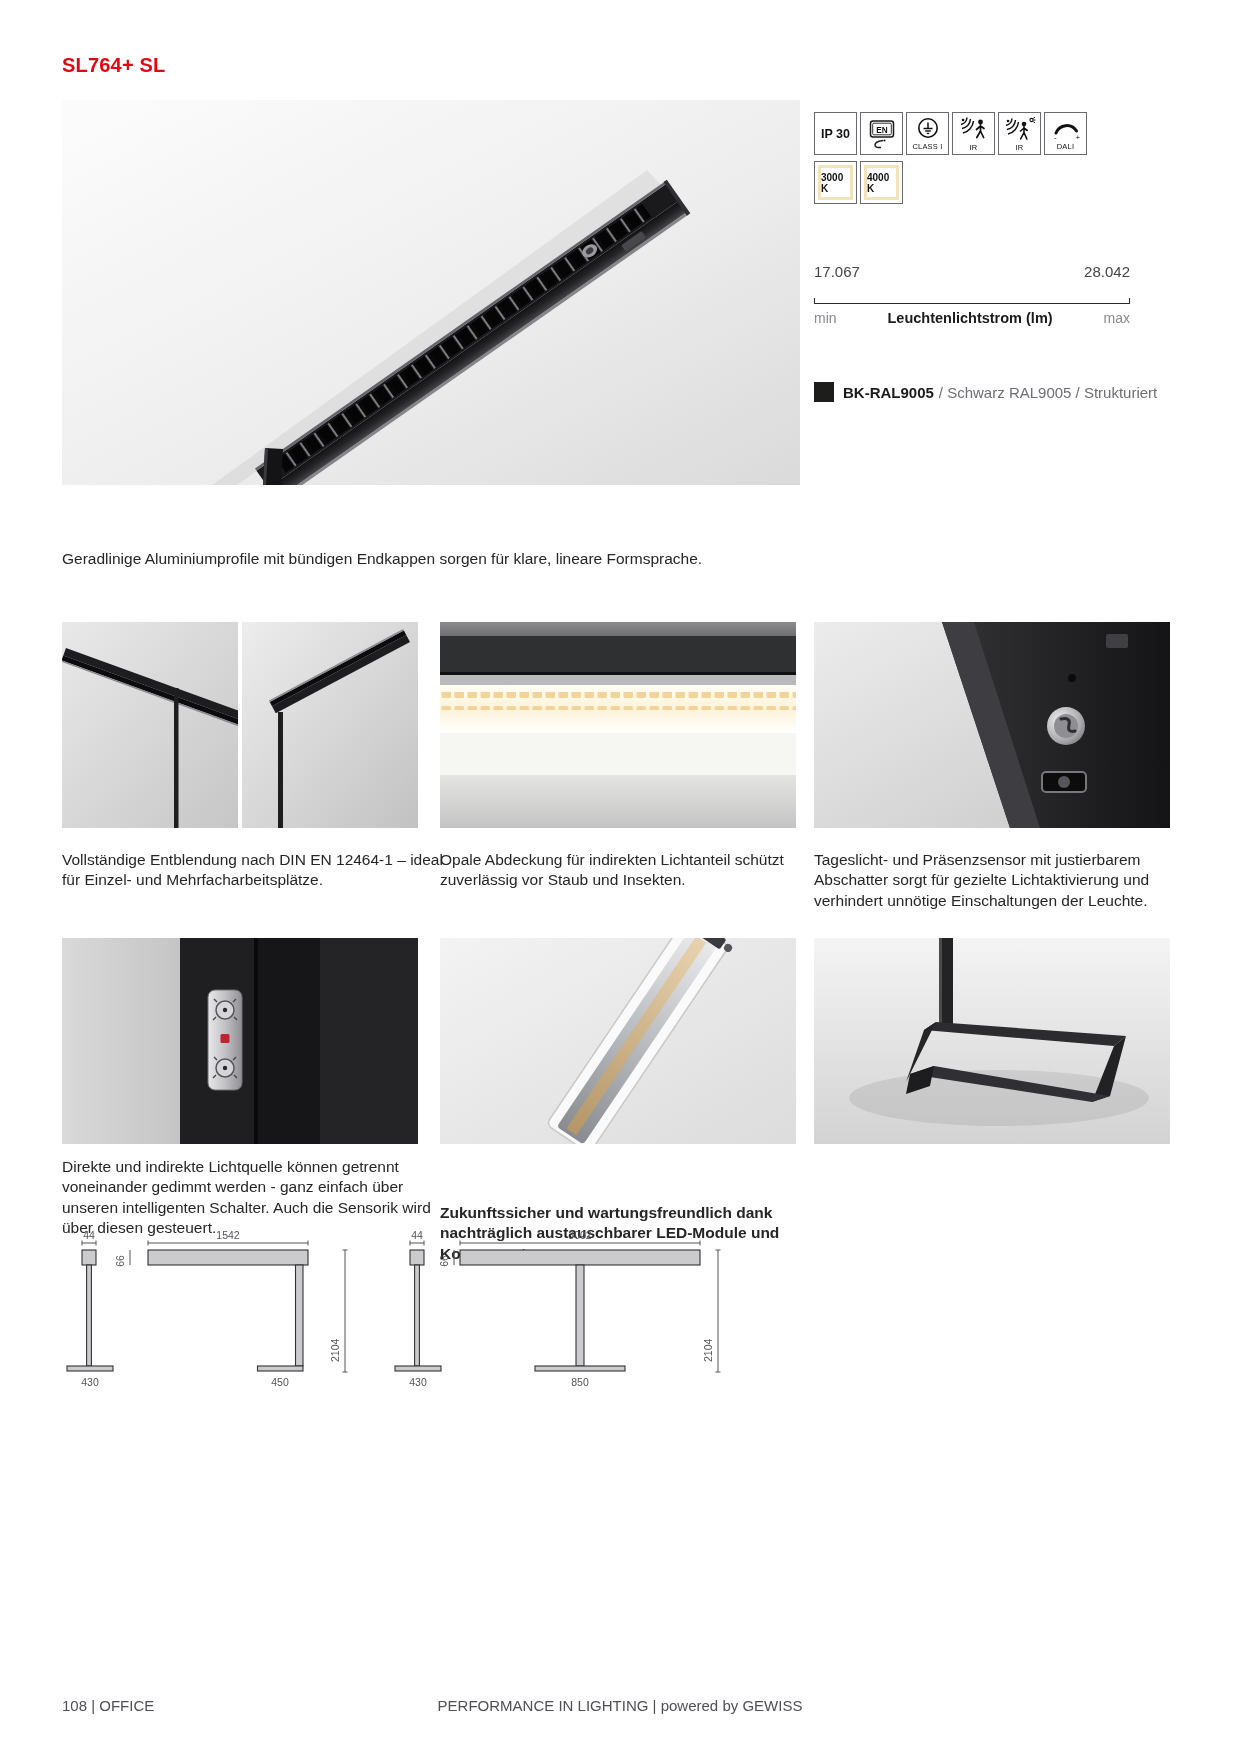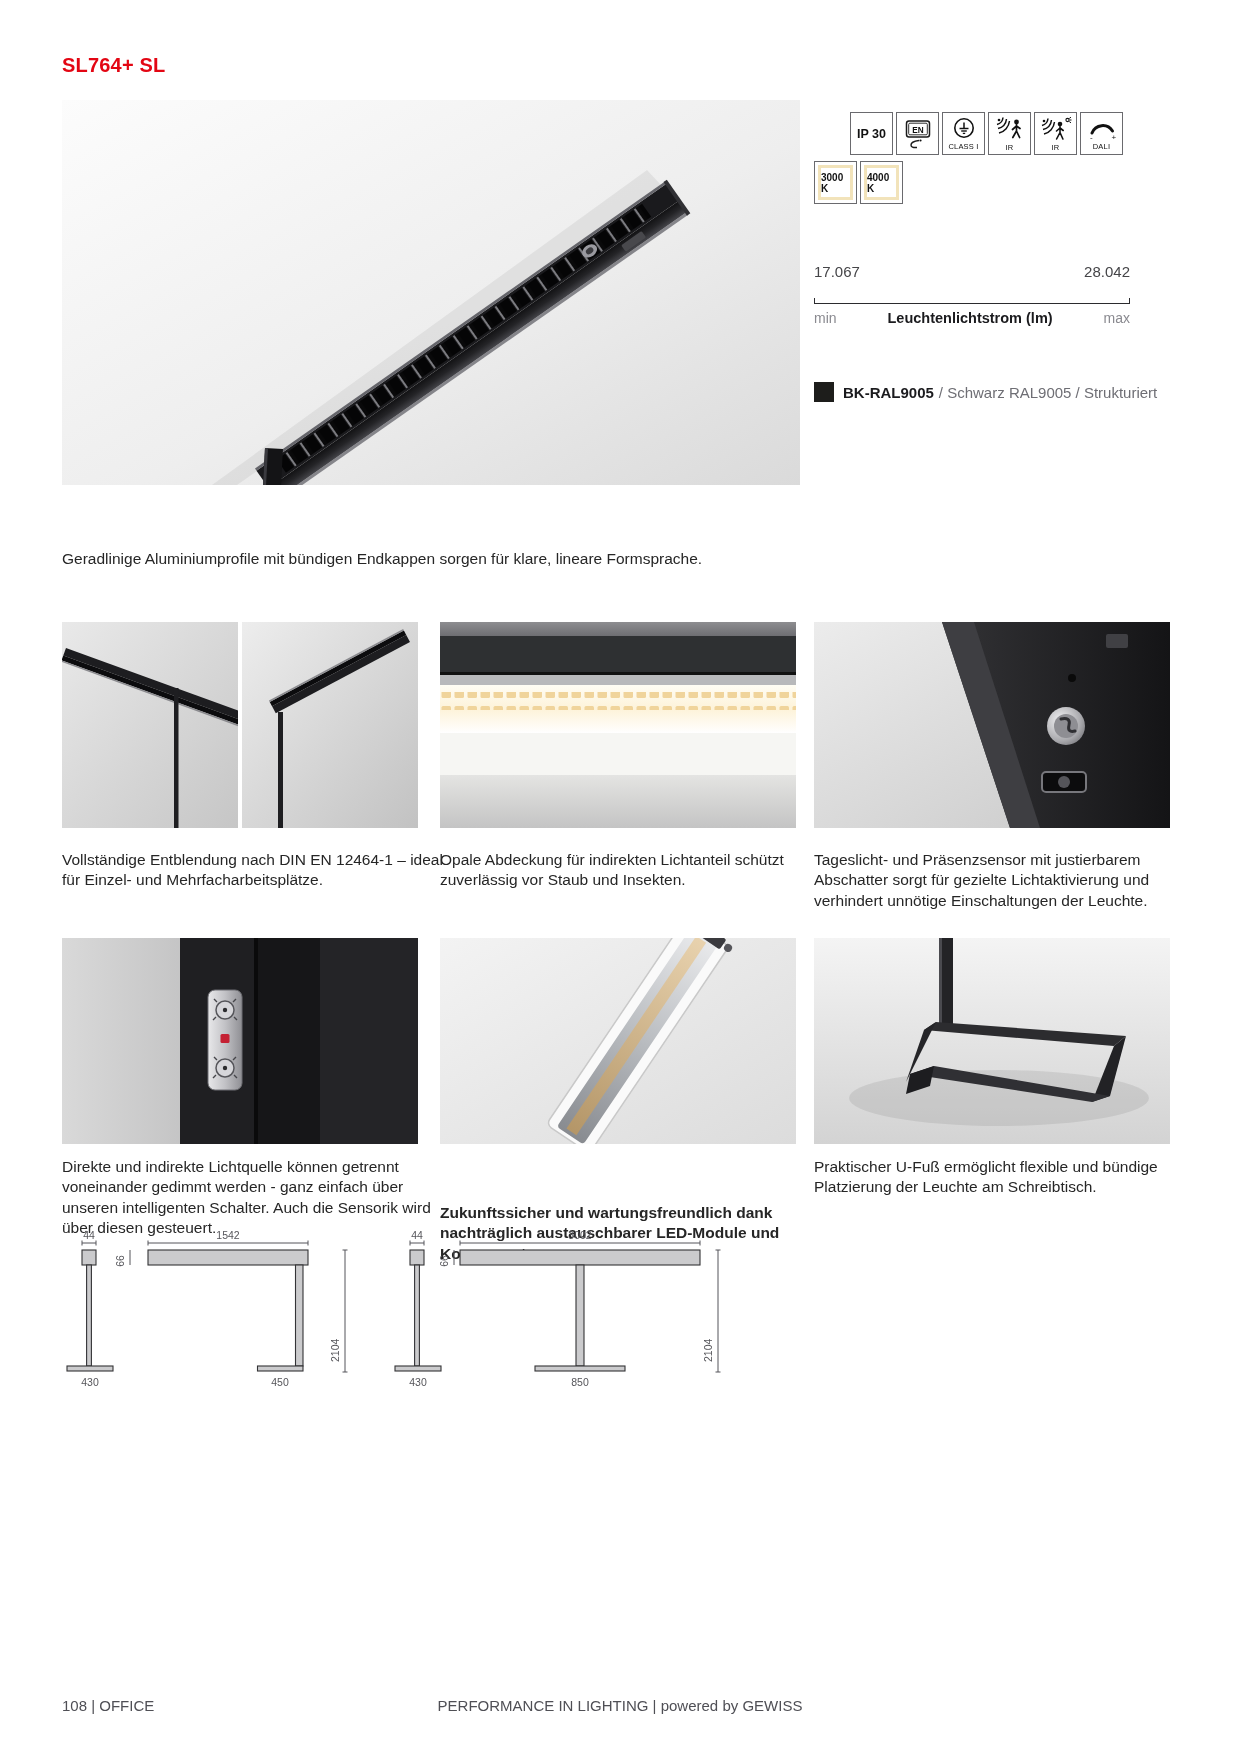--- a/index.html
+++ b/index.html
@@ -11,21 +11,21 @@
   
   .doc-title{left:62px;top:54px;font-size:20px;font-weight:700;letter-spacing:.2px;color:#e30613;}
   
   .hero{left:62px;top:100px;width:738px;height:385px;overflow:hidden;}
   .hero svg{display:block;}
   .hero-caption{left:62px;top:549px;width:700px;font-size:15.5px;line-height:1.3;color:#262626;}
   
   .badge-row{left:814px;top:112px;display:flex;gap:3px;}
   .badge{width:43px;height:43px;border:1.3px solid #6a6a6e;background:#fff;display:flex;flex-direction:column;align-items:center;justify-content:center;box-sizing:border-box;}
   .badge .blabel{font-size:7.5px;font-weight:400;color:#111;margin-top:1px;letter-spacing:.2px;}
-  .badge.ip{font-size:12.5px;font-weight:700;color:#111;margin-left:36px;}
+  .badge.ip{font-size:12.5px;font-weight:700;color:#111;}
   .cct-row{left:814px;top:161px;display:flex;gap:3px;}
   .cct{width:43px;height:43px;border:1.3px solid #6a6a6e;background:#fff;box-sizing:border-box;padding:3px;}
   .cct-inner{width:100%;height:100%;box-sizing:border-box;border:3px solid #f2e3ba;display:flex;align-items:center;justify-content:center;font-size:10px;font-weight:700;color:#111;}
   
   .lm-block{left:814px;top:263px;width:316px;}
   .lm-values{display:flex;justify-content:space-between;font-size:15px;color:#454548;margin-bottom:18px;}
   .lm-line{height:5px;border-bottom:1.4px solid #2b2b2e;border-left:1.4px solid #2b2b2e;border-right:1.4px solid #2b2b2e;}
   .lm-labels{display:flex;justify-content:space-between;align-items:baseline;margin-top:6px;}
   .lm-minmax{font-size:14px;color:#8a8a90;}
   .lm-axis{font-size:14.5px;font-weight:700;color:#1b1b1e;}
@@ -361,21 +361,20 @@
       <polygon points="110,92 300,108 312,98 122,84" fill="#2c2c2f"></polygon>
       <polygon points="300,108 312,98 296,158 278,164" fill="#222225"></polygon>
       <polygon points="278,164 296,158 120,128 96,136" fill="#303034"></polygon>
       <polygon points="96,136 120,128 116,148 92,156" fill="#1d1d20"></polygon>
       <polygon points="110,92 122,84 96,136 92,144" fill="#252528"></polygon>
     </svg>
   </div>
 
   <div class="abs caption col1 cap-row2">Direkte und indirekte Lichtquelle können getrennt voneinander gedimmt werden - ganz einfach über unseren intelligenten Schalter. Auch die Sensorik wird über diesen gesteuert.</div>
   <div class="abs caption col2 cap-row2 bold">Zukunftssicher und wartungsfreundlich dank nachträglich austauschbarer LED-Module und Komponenten.</div>
-  <div class="abs caption col3 cap-row2">Praktischer U-Fuß ermöglicht flexible und bündige Platzierung der Leuchte am Schreibtisch.</div>
 
   <div class="abs drawings">
     <svg viewBox="0 0 678 168" width="678" height="168">
       <g stroke="#55555a" stroke-width="1" fill="none">
 
         <path d="M20 14 H34 M20 11.5 V16.5 M34 11.5 V16.5"></path>
         <path d="M86 14 H246 M86 11.5 V16.5 M246 11.5 V16.5"></path>
         <path d="M68 21 V36"></path>
         <path d="M283 21 V143 M280.5 21 H285.5 M280.5 143 H285.5"></path>
 

